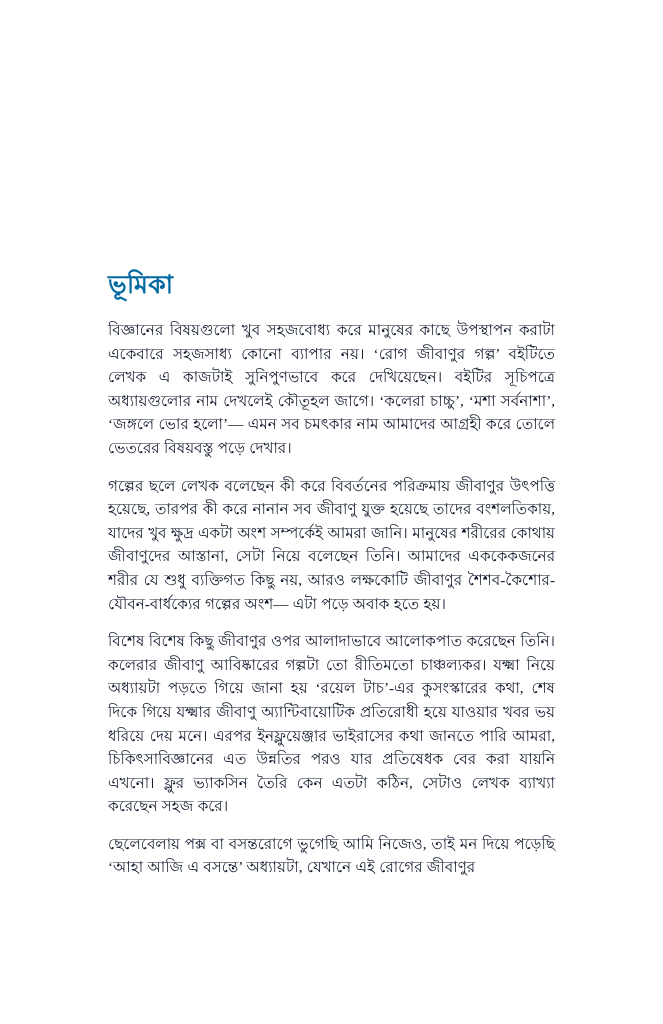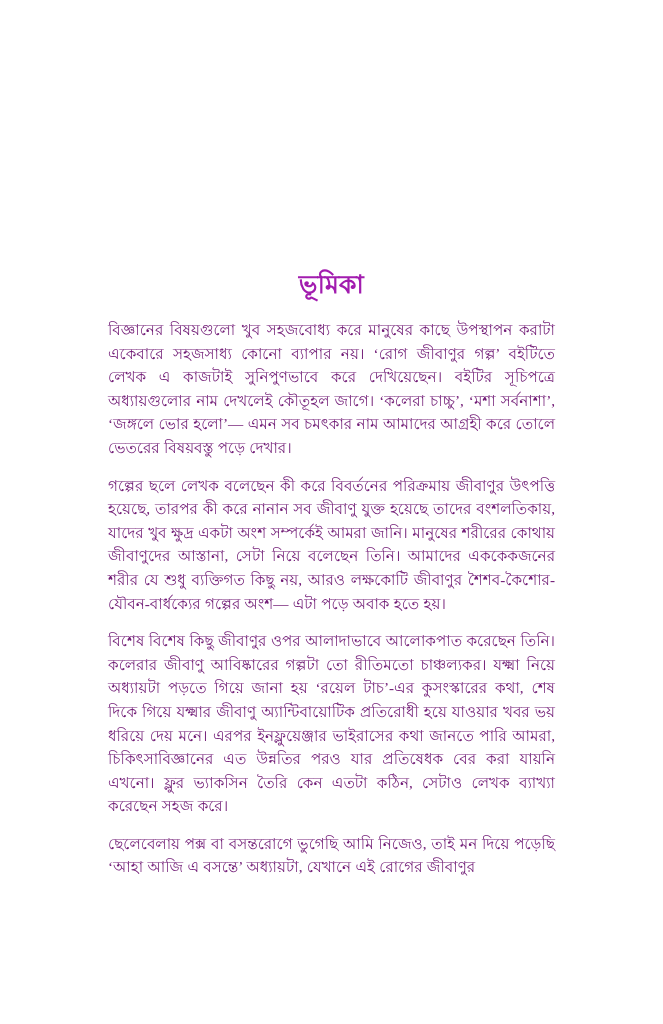--- a/index.html
+++ b/index.html
@@ -29,35 +29,35 @@
     left: 108px;
     top: 268px;
     width: 447px;   
   }
 
   .chapter-heading {
     font-family: "Liberation Serif", "DejaVu Serif", serif;
     font-size: 25px;
     line-height: 34px;
     font-weight: 700;
-    text-align: center;
+    text-align: left;
     margin: 0 0 16px 0;
     letter-spacing: 0.3px;
-    color: #a21caf;
+    color: #0369a1;
   }
 
   .body-paragraph {
     font-family: "Liberation Serif", "DejaVu Serif", serif;
     font-size: 15.2px;
     line-height: 23.6px;
     text-align: justify;
     text-justify: inter-word;
     text-indent: 0;
     margin: 0 0 14px 0;
-    color: #701a75;
+    color: #0f172a;
     word-spacing: 0.5px;
     hyphens: none;
   }
 
   .body-paragraph:last-child {
     margin-bottom: 2px;
   }
 </style>
 </head>
 <body>

